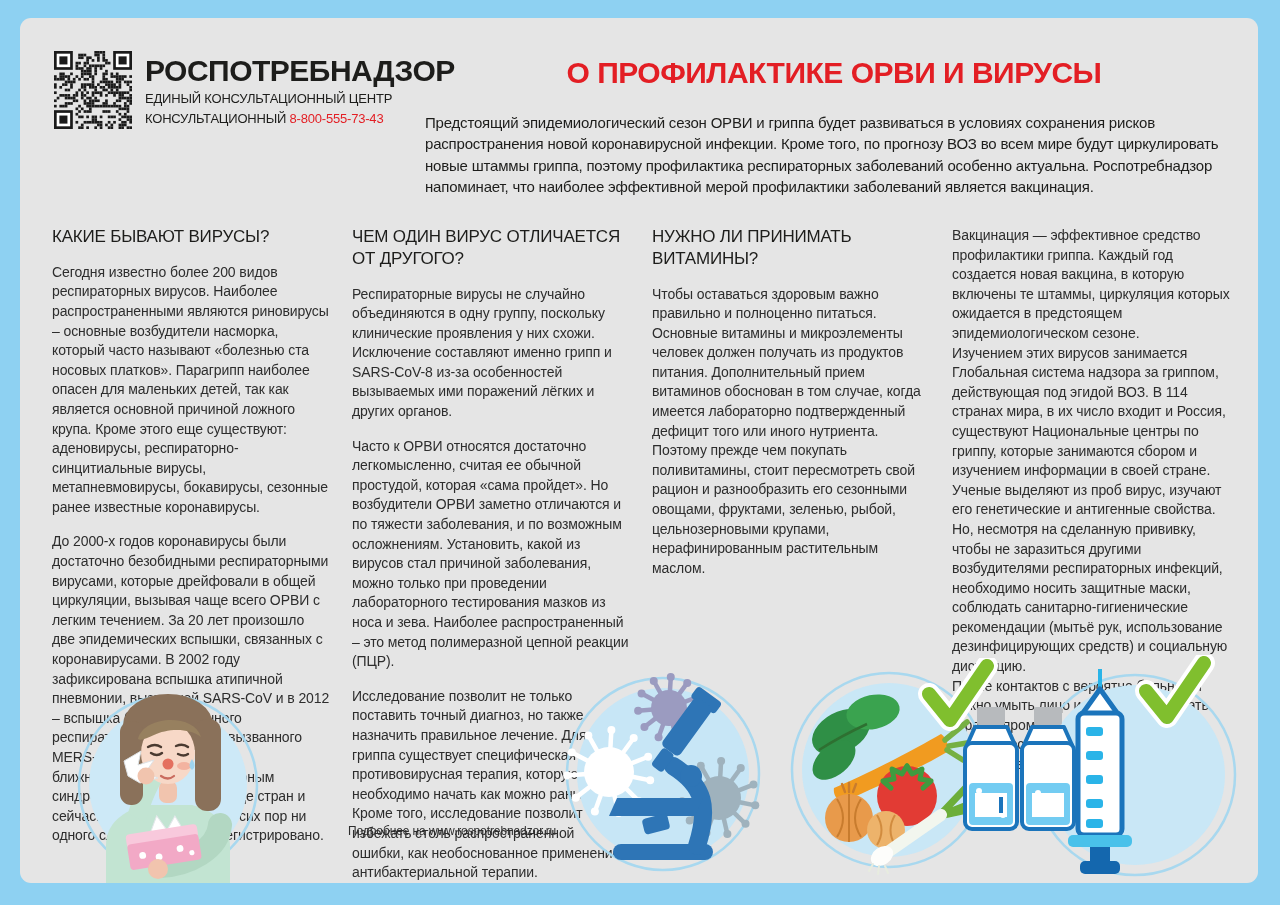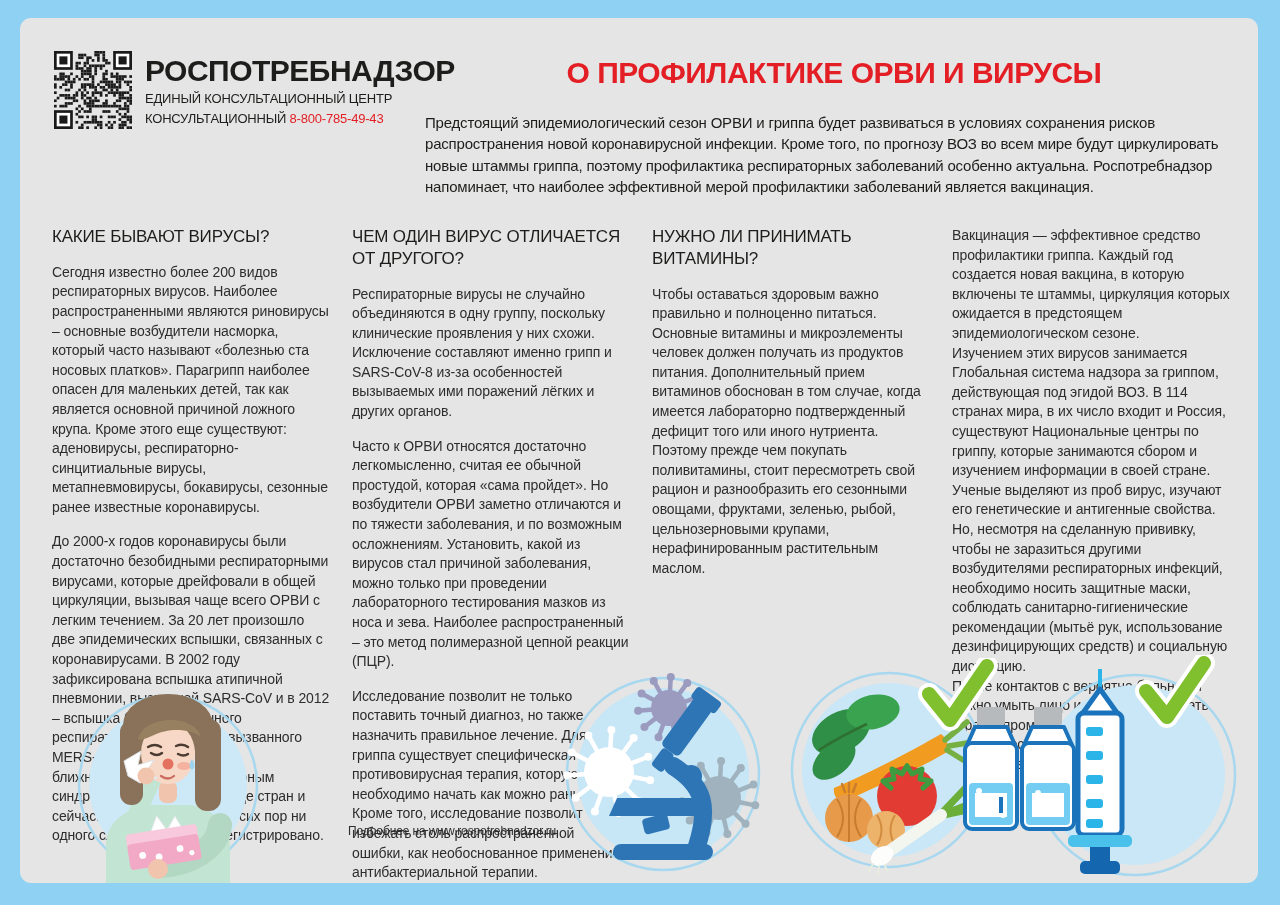--- a/index.html
+++ b/index.html
@@ -351,21 +351,21 @@
         <rect x="24" y="2" width="3" height="3" fill="#1a1a1a"></rect>
         <rect x="0" y="22" width="7" height="7" fill="#1a1a1a"></rect>
         <rect x="1" y="23" width="5" height="5" fill="#fff"></rect>
         <rect x="2" y="24" width="3" height="3" fill="#1a1a1a"></rect>
       </svg>
     <div class="logo-title">РОСПОТРЕБНАДЗОР</div>
     <div class="logo-sub">
       <div>ЕДИНЫЙ КОНСУЛЬТАЦИОННЫЙ ЦЕНТР</div>
       <div>
         <span>КОНСУЛЬТАЦИОННЫЙ</span>
-        <span class="phone">8-800-785-49-43</span>
+        <span class="phone">8-800-555-73-43</span>
       </div>
     </div>
     <div class="main-title">О ПРОФИЛАКТИКЕ ОРВИ И ВИРУСЫ</div>
     <div class="intro">Предстоящий эпидемиологический сезон ОРВИ и гриппа будет развиваться в условиях сохранения рисков распространения новой коронавирусной инфекции. Кроме того, по прогнозу ВОЗ во всем мире будут циркулировать новые штаммы гриппа, поэтому профилактика респираторных заболеваний особенно актуальна. Роспотребнадзор напоминает, что наиболее эффективной мерой профилактики заболеваний является вакцинация.</div>
 
     <div class="cols">
       <div class="col">
         <h3>КАКИЕ БЫВАЮТ ВИРУСЫ?</h3>
         <p>Сегодня известно более 200 видов респираторных вирусов. Наиболее распространенными являются риновирусы – основные возбудители насморка, который часто называют «болезнью ста носовых платков». Парагрипп наиболее опасен для маленьких детей, так как является основной причиной ложного крупа. Кроме этого еще существуют: аденовирусы, респираторно-синцитиальные вирусы, метапневмовирусы, бокавирусы, сезонные ранее известные коронавирусы.</p>
         <p>До 2000-х годов коронавирусы были достаточно безобидными респираторными вирусами, которые дрейфовали в общей циркуляции, вызывая чаще всего ОРВИ с легким течением. За 20 лет произошло две эпидемических вспышки, связанных с коронавирусами. В 2002 году зафиксирована вспышка атипичной пневмонии, вызванной SARS-CoV и в 2012 – вспышка ближневосточного респираторного синдрома, вызванного MERS-CoV. Заболеваемость ближневосточным респираторным синдромом сохраняется в ряде стран и сейчас. Однако, в России до сих пор ни одного случая не было зарегистрировано.</p>

